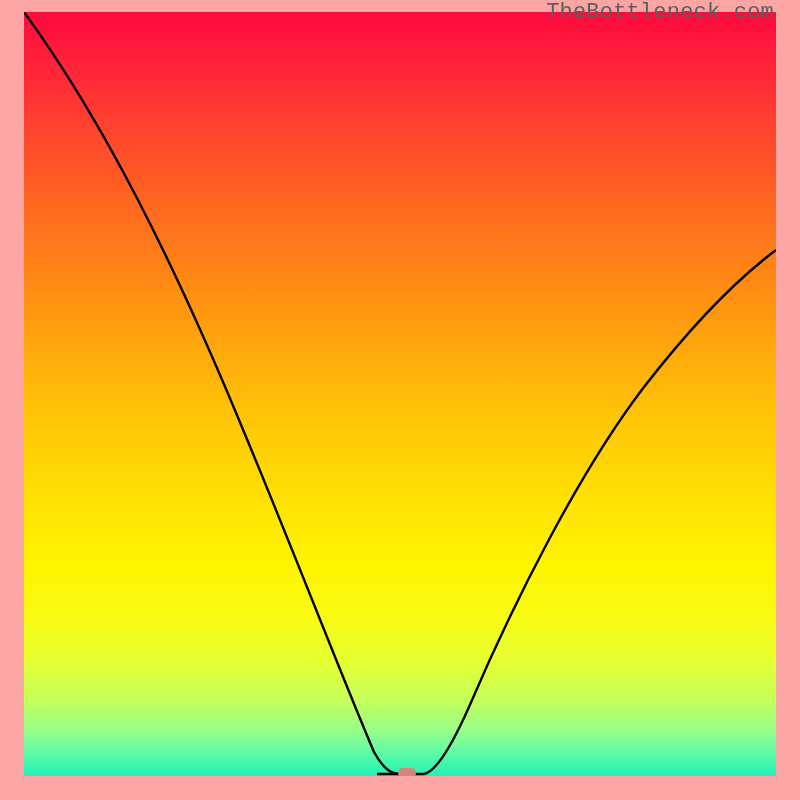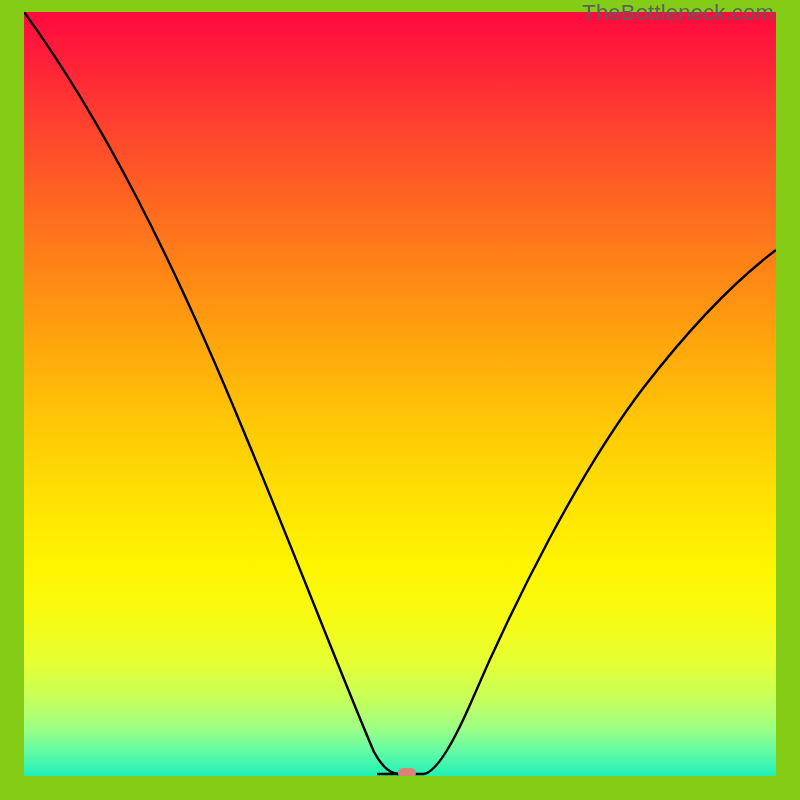--- a/index.html
+++ b/index.html
@@ -8,21 +8,22 @@
     width: 800px;
     height: 800px;
     overflow: hidden;
     background: #000;
     font-family: Arial, Helvetica, sans-serif;
   }
   .frame {
     position: relative;
     width: 800px;
     height: 800px;
-    background: #84cc16;
+    background: #fca5a5;
+    font-family: Liberation Mono, monospace;
   }
   .plot-area {
     position: absolute;
     left: 24px;
     top: 12px;
     width: 752px;
     height: 764px;
     overflow: hidden;
   }
   .gradient-bg {

